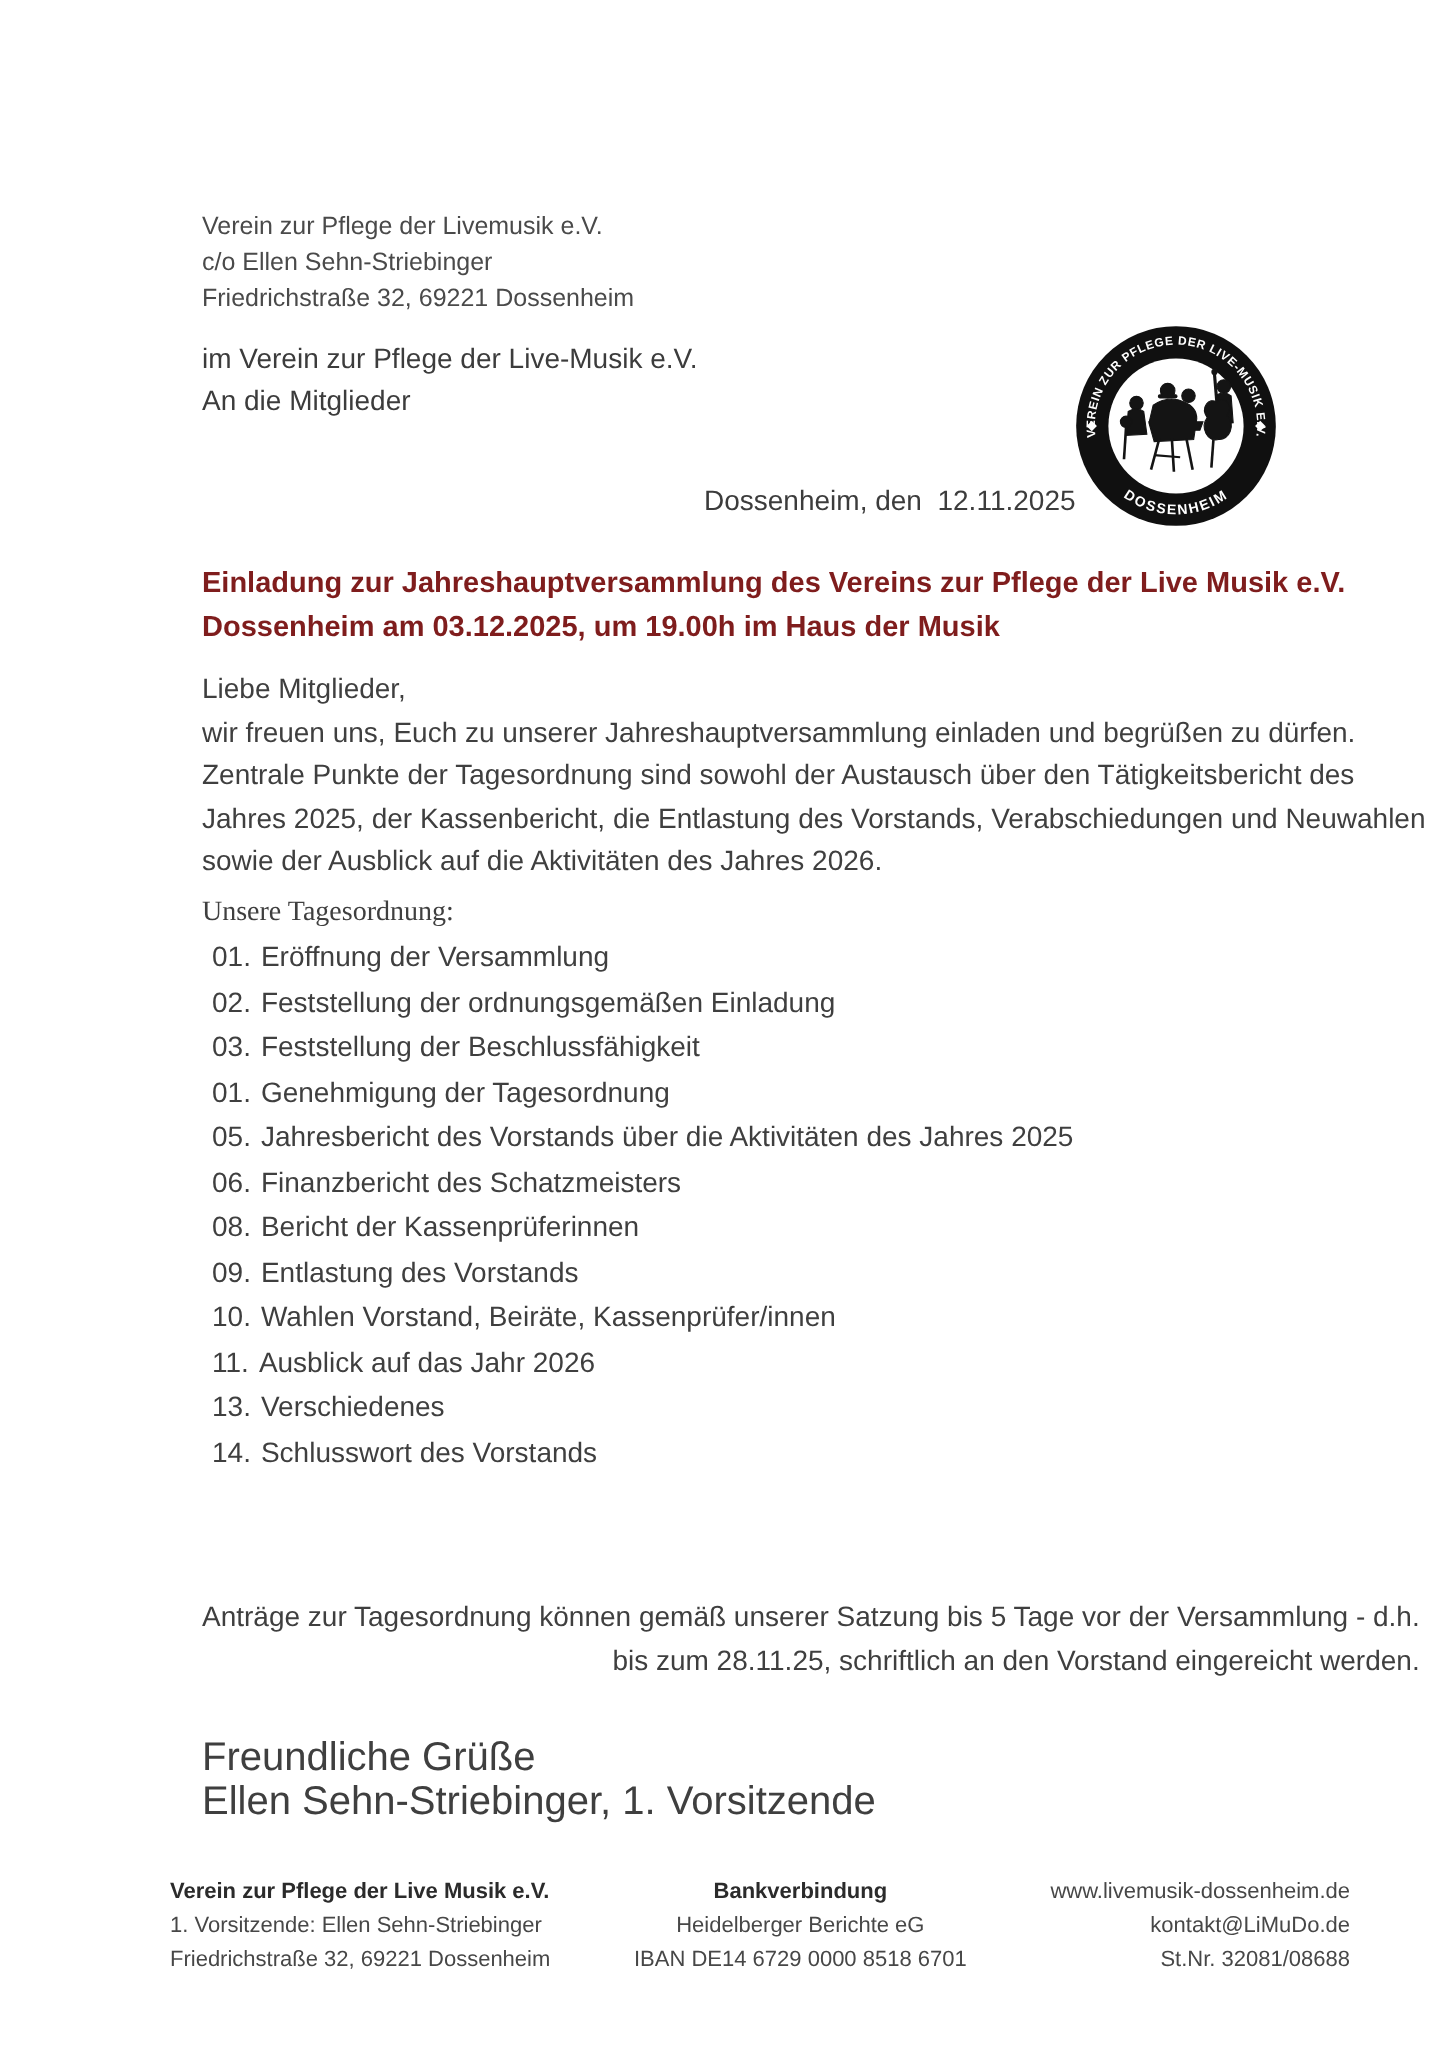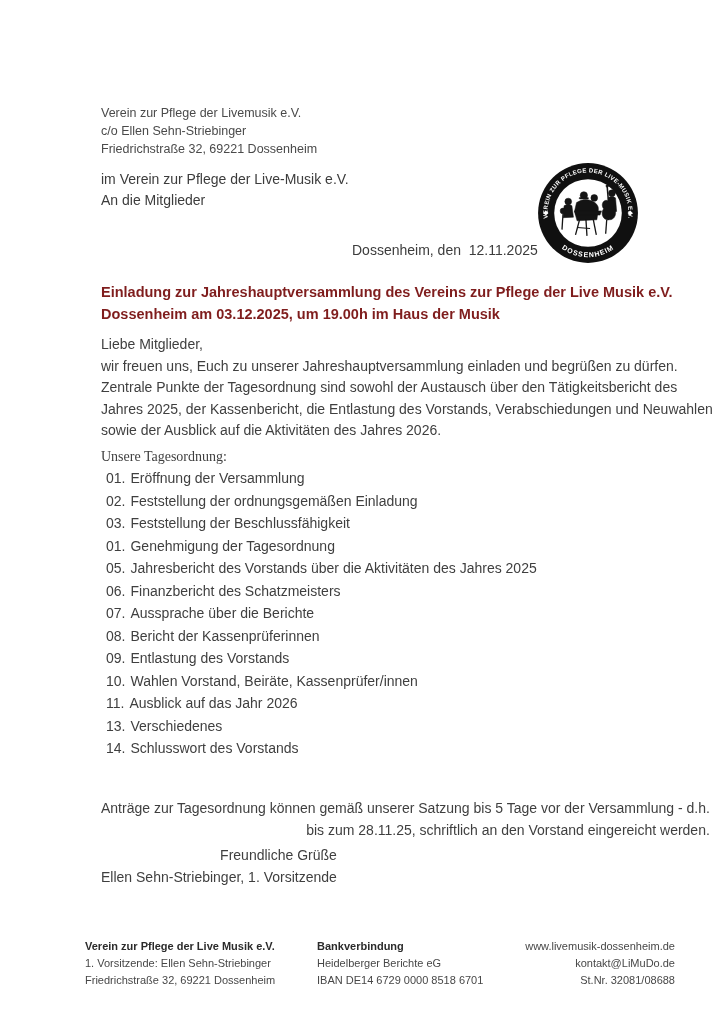--- a/index.html
+++ b/index.html
@@ -54,29 +54,29 @@
     position: absolute; top: 467px; left: 72px;
     margin: 0; padding: 0; list-style: none;
     font-size: 14px; line-height: 22.5px;
   }
   .agenda .num { display: inline-block; margin-right: 5px; }
   .notice {
     position: absolute; top: 798px; left: 67px;
     font-size: 14px; line-height: 21.6px; text-align: right;
   }
   .closing {
-    position: absolute; top: 844px; left: 67px;
-    font-size: 14px; line-height: 22px; text-align: right;
+    position: absolute; top: 868px; left: 67px;
+    font-size: 20px; line-height: 22px;
   }
   .footer {
     position: absolute; top: 938px; left: 51px; width: 590px;
     display: flex; justify-content: space-between;
     font-size: 11px; line-height: 17px; color: #474747;
   }
-  .footer .col-center { text-align: left; }
+  .footer .col-center { text-align: center; }
   .footer .col-right  { text-align: right; }
   .footer .bold { font-weight: bold; color: #2b2b2b; }
 </style>
 </head>
 <body>
 
 <div class="page">
 
   <div class="sender">
     <div class="line">Verein zur Pflege der Livemusik e.V.</div>
@@ -153,21 +153,20 @@
 
   <div class="agenda-title">Unsere Tagesordnung:</div>
 
   <ol class="agenda">
     <li><span class="num">01.</span><span>Eröffnung der Versammlung</span></li>
     <li><span class="num">02.</span><span>Feststellung der ordnungsgemäßen Einladung</span></li>
     <li><span class="num">03.</span><span>Feststellung der Beschlussfähigkeit</span></li>
     <li><span class="num">01.</span><span>Genehmigung der Tagesordnung</span></li>
     <li><span class="num">05.</span><span>Jahresbericht des Vorstands über die Aktivitäten des Jahres 2025</span></li>
     <li><span class="num">06.</span><span>Finanzbericht des Schatzmeisters</span></li>
-    <li><span class="num">07.</span><span>Aussprache über die Berichte</span></li>
     <li><span class="num">08.</span><span>Bericht der Kassenprüferinnen</span></li>
     <li><span class="num">09.</span><span>Entlastung des Vorstands</span></li>
     <li><span class="num">10.</span><span>Wahlen Vorstand, Beiräte, Kassenprüfer/innen</span></li>
     <li><span class="num">11.</span><span>Ausblick auf das Jahr 2026</span></li>
     <li><span class="num">13.</span><span>Verschiedenes</span></li>
     <li><span class="num">14.</span><span>Schlusswort des Vorstands</span></li>
   </ol>
 
   <div class="notice">
     <div class="line">Anträge zur Tagesordnung können gemäß unserer Satzung bis 5 Tage vor der Versammlung - d.h.</div>

